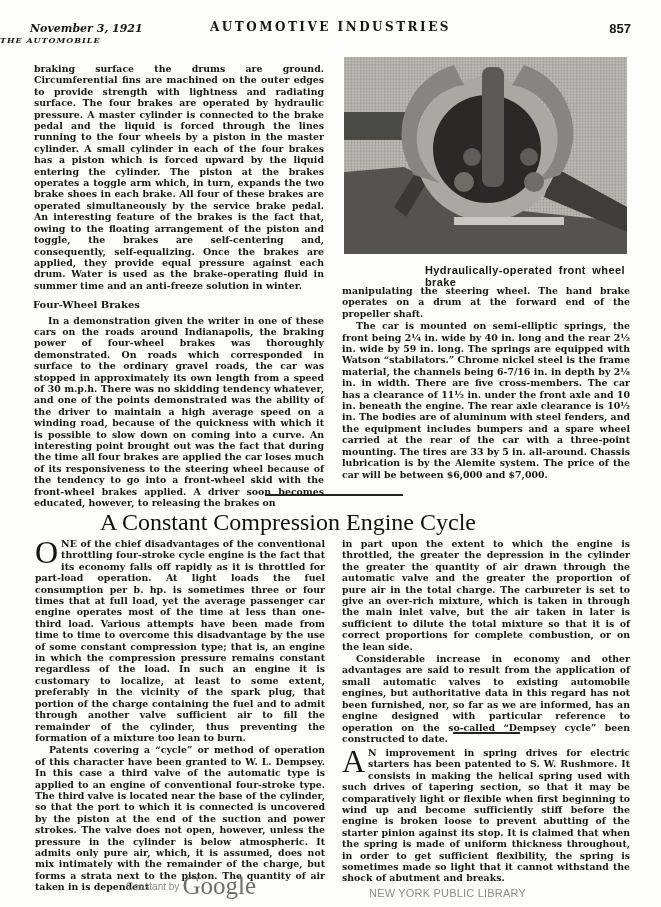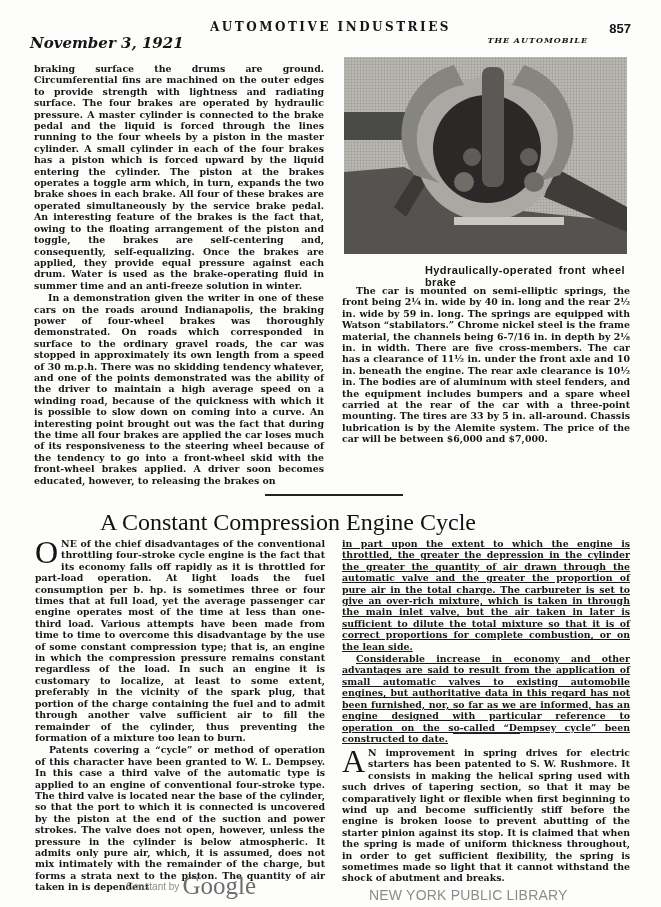--- a/index.html
+++ b/index.html
@@ -1,52 +1,53 @@
 <!DOCTYPE html>
 <html><head>
 <meta charset="utf-8">
 <style>
   html, body { margin:0; padding:0; }
   body {
     width:661px; height:907px; background:#fdfdfb; position:relative; overflow:hidden;
     font-family:"DejaVu Serif", serif; color:#161616;
   }
-  .hdr-date { position:absolute; left:30px; top:22px; font-size:15px; font-style:italic; font-weight:bold;margin-top:12px; }
+  .hdr-date { position:absolute; left:30px; top:22px; font-size:11px; font-style:italic; font-weight:bold; }
   .hdr-title { position:absolute; left:0; width:661px; top:20px; text-align:center; font-size:12px; font-weight:bold; letter-spacing:2.5px; }
-  .hdr-sub { position:absolute; left:0; width:588px; top:35px; text-align:right; font-size:8px; font-style:italic; font-weight:bold; letter-spacing:1px; }
+  .hdr-sub { position:absolute; left:0; width:588px; top:35px; text-align:left; font-size:8px; font-style:italic; font-weight:bold; letter-spacing:1px; }
   .hdr-page { position:absolute; right:30px; top:21px; font-size:13px; font-weight:bold; font-family:"Liberation Sans", sans-serif;text-align:right; }
 
   .col { position:absolute; font-size:9.4px; line-height:11.4px; font-weight:bold; text-align:justify; }
   .col p { margin:1px; }
   .indent { text-indent:14px; }
   .sec-head { font-weight:bold; font-size:10px; margin:8px 0 4px 0 !important; }
 
   .photo { position:absolute; left:344px; top:57px; width:283px; height:197px; background:#8a8a86; overflow:hidden; }
   .caption { position:absolute; left:425px; top:264px; font-family:"Liberation Sans", sans-serif; font-size:11px; font-weight:bold; letter-spacing:0.4px; word-spacing:3px; }
 
   .rule { position:absolute; height:1.5px; background:#222; }
   .article-title { position:absolute; left:0; width:576px; top:509px; text-align:center; font-family:"Liberation Serif", serif; font-size:24px; color:#111; }
   .dropcap { float:left; font-size:32px; line-height:26px; margin:1px 3px 0 0; font-weight:normal; font-family:"Liberation Serif", serif; }
 
   .wm-google { position:absolute; left:126px; top:872px; font-family:"Liberation Sans", sans-serif; color:#8c8c8c; font-size:10px; }
   .wm-google .g { font-family:"Liberation Serif", serif; font-size:25px; color:#6e6e6e; vertical-align:-4px; margin-left:3px; }
   .wm-orig { position:absolute; left:0; width:661px; top:875px; }
   .wm-orig .l1 { position:absolute; left:435px; top:0; font-family:"Liberation Sans", sans-serif; color:#9a9a9a; font-size:14px;margin-top:46px; }
-  .wm-orig .l2 { position:absolute; left:369px; top:12px; font-family:"Liberation Sans", sans-serif; color:#8c8c8c; font-size:14px; letter-spacing:0.2px; }
+  .wm-orig .l2 { position:absolute; left:369px; top:12px; font-family:"Liberation Sans", sans-serif; color:#8c8c8c; font-size:11px; letter-spacing:0.2px; }
 </style>
 </head>
 <body>
 
 <div class="hdr-date">November 3, 1921</div>
 <div class="hdr-title">AUTOMOTIVE INDUSTRIES</div>
 <div class="hdr-sub">THE AUTOMOBILE</div>
 <div class="hdr-page">857</div>
 
 <div class="col" style="left:33px; top:62px; width:292px;">
   <p>braking surface the drums are ground. Circumferential fins are machined on the outer edges to provide strength with lightness and radiating surface. The four brakes are operated by hydraulic pressure. A master cylinder is connected to the brake pedal and the liquid is forced through the lines running to the four wheels by a piston in the master cylinder. A small cylinder in each of the four brakes has a piston which is forced upward by the liquid entering the cylinder. The piston at the brakes operates a toggle arm which, in turn, expands the two brake shoes in each brake. All four of these brakes are operated simultaneously by the service brake pedal. An interesting feature of the brakes is the fact that, owing to the floating arrangement of the piston and toggle, the brakes are self-centering and, consequently, self-equalizing. Once the brakes are applied, they provide equal pressure against each drum. Water is used as the brake-operating fluid in summer time and an anti-freeze solution in winter.</p>
+  <p class="sec-head">Four-Wheel Brakes</p>
   <p class="indent">In a demonstration given the writer in one of these cars on the roads around Indianapolis, the braking power of four-wheel brakes was thoroughly demonstrated. On roads which corresponded in surface to the ordinary gravel roads, the car was stopped in approximately its own length from a speed of 30 m.p.h. There was no skidding tendency whatever, and one of the points demonstrated was the ability of the driver to maintain a high average speed on a winding road, because of the quickness with which it is possible to slow down on coming into a curve. An interesting point brought out was the fact that during the time all four brakes are applied the car loses much of its responsiveness to the steering wheel because of the tendency to go into a front-wheel skid with the front-wheel brakes applied. A driver soon becomes educated, however, to releasing the brakes on</p>
 </div>
 
 <div class="photo">
   <svg width="283" height="197" viewBox="0 0 283 197">
     <defs>
       <pattern id="halftone" width="3" height="3" patternUnits="userSpaceOnUse">
         <rect width="3" height="3" fill="#b9b8b3"></rect>
         <circle cx="1.5" cy="1.5" r="0.9" fill="#9c9b96"></circle>
       </pattern>
@@ -64,32 +65,33 @@
     <circle cx="120" cy="125" r="10" fill="#6d6c67"></circle>
     <circle cx="190" cy="125" r="10" fill="#6d6c67"></circle>
     <circle cx="128" cy="100" r="9" fill="#5e5d59"></circle>
     <circle cx="185" cy="100" r="9" fill="#5e5d59"></circle>
     <rect x="110" y="160" width="110" height="8" fill="#c8c7c1"></rect>
   </svg>
 </div>
 <div class="caption">Hydraulically-operated front wheel brake</div>
 
 <div class="col" style="left:341px; top:284px; width:290px;">
+  <p>manipulating the steering wheel. The hand brake operates on a drum at the forward end of the propeller shaft.</p>
   <p class="indent">The car is mounted on semi-elliptic springs, the front being 2¼ in. wide by 40 in. long and the rear 2½ in. wide by 59 in. long. The springs are equipped with Watson “stabilators.” Chrome nickel steel is the frame material, the channels being 6-7/16 in. in depth by 2⅛ in. in width. There are five cross-members. The car has a clearance of 11½ in. under the front axle and 10 in. beneath the engine. The rear axle clearance is 10½ in. The bodies are of aluminum with steel fenders, and the equipment includes bumpers and a spare wheel carried at the rear of the car with a three-point mounting. The tires are 33 by 5 in. all-around. Chassis lubrication is by the Alemite system. The price of the car will be between $6,000 and $7,000.</p>
 </div>
 
 <div class="rule" style="left:265px; top:494px; width:138px;"></div>
 <div class="article-title">A Constant Compression Engine Cycle</div>
 
 <div class="col" style="left:34px; top:537px; width:292px;">
   <p><span class="dropcap">O</span><span>NE of the chief disadvantages of the conventional throttling four-stroke cycle engine is the fact that its economy falls off rapidly as it is throttled for part-load operation. At light loads the fuel consumption per b. hp. is sometimes three or four times that at full load, yet the average passenger car engine operates most of the time at less than one-third load. Various attempts have been made from time to time to overcome this disadvantage by the use of some constant compression type; that is, an engine in which the compression pressure remains constant regardless of the load. In such an engine it is customary to localize, at least to some extent, preferably in the vicinity of the spark plug, that portion of the charge containing the fuel and to admit through another valve sufficient air to fill the remainder of the cylinder, thus preventing the formation of a mixture too lean to burn.</span></p>
   <p class="indent">Patents covering a “cycle” or method of operation of this character have been granted to W. L. Dempsey. In this case a third valve of the automatic type is applied to an engine of conventional four-stroke type. The third valve is located near the base of the cylinder, so that the port to which it is connected is uncovered by the piston at the end of the suction and power strokes. The valve does not open, however, unless the pressure in the cylinder is below atmospheric. It admits only pure air, which, it is assumed, does not mix intimately with the remainder of the charge, but forms a strata next to the piston. The quantity of air taken in is dependent</p>
 </div>
 
-<div class="col" style="left:341px; top:537px; width:290px;text-decoration:underline;">
+<div class="col" style="left:341px; top:537px; width:290px;">
   <p>in part upon the extent to which the engine is throttled, the greater the depression in the cylinder the greater the quantity of air drawn through the automatic valve and the greater the proportion of pure air in the total charge. The carbureter is set to give an over-rich mixture, which is taken in through the main inlet valve, but the air taken in later is sufficient to dilute the total mixture so that it is of correct proportions for complete combustion, or on the lean side.</p>
   <p class="indent">Considerable increase in economy and other advantages are said to result from the application of small automatic valves to existing automobile engines, but authoritative data in this regard has not been furnished, nor, so far as we are informed, has an engine designed with particular reference to operation on the so-called “Dempsey cycle” been constructed to date.</p>
 </div>
 
 <div class="rule" style="left:453px; top:732px; width:67px;"></div>
 
 <div class="col" style="left:341px; top:746px; width:290px;">
   <p><span class="dropcap">A</span><span>N improvement in spring drives for electric starters has been patented to S. W. Rushmore. It consists in making the helical spring used with such drives of tapering section, so that it may be comparatively light or flexible when first beginning to wind up and become sufficiently stiff before the engine is broken loose to prevent abutting of the starter pinion against its stop. It is claimed that when the spring is made of uniform thickness throughout, in order to get sufficient flexibility, the spring is sometimes made so light that it cannot withstand the shock of abutment and breaks.</span></p>
 </div>
 

